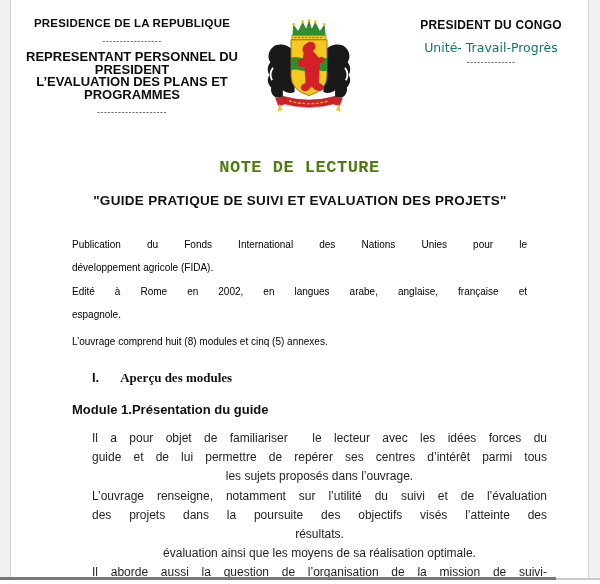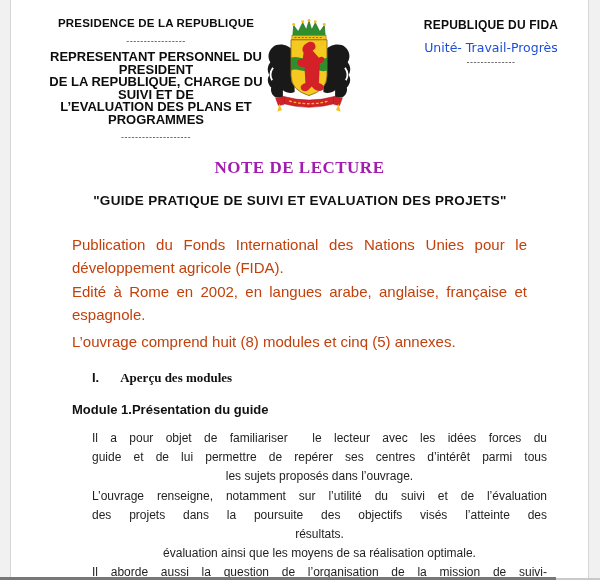--- a/index.html
+++ b/index.html
@@ -1,38 +1,38 @@
 <!DOCTYPE html>
 <html><head>
 <meta charset="utf-8">
 <style>
   html,body{margin:0;padding:0;}
   body{background:#e9e9e9;font-family:"Liberation Sans",sans-serif;}
   #screen{position:relative;width:600px;height:584px;overflow:hidden;background:#f1f1f1;}
   .page{position:absolute;left:10px;top:0;width:577px;height:584px;background:#ffffff;
         border-left:1px solid #d6d6d6;border-right:1px solid #d6d6d6;}
   
-  .hdr-left{position:absolute;left:12px;top:6px;width:240px;text-align:center;color:#0d0d0d;padding-left:24px;}
+  .hdr-left{position:absolute;left:12px;top:6px;width:240px;text-align:center;color:#0d0d0d;}
   .hl-title{padding-top:10px;font-size:11.5px;font-weight:700;letter-spacing:.2px;line-height:14px;}
   .sep{font-size:9px;letter-spacing:.5px;color:#3a3a3a;line-height:10px;margin-top:6px;}
   .hl-sub{margin-top:5px;font-size:13px;font-weight:700;line-height:12.5px;}
   .hdr-right{position:absolute;left:398px;top:18px;width:186px;text-align:center;color:#0d0d0d;}
   .hr-title{font-size:12px;font-weight:700;letter-spacing:.2px;line-height:15px;}
-  .hr-motto{margin-top:7px;font-size:12.5px;line-height:15px;color:#1d4ed8;
+  .hr-motto{margin-top:7px;font-size:12.5px;line-height:15px;color:#0f766e;
             font-family:"DejaVu Sans",sans-serif;}
   .hdr-right .sep{margin-top:2px;}
   .emblem{position:absolute;left:264px;top:17px;width:90px;height:96px;}
   .emblem svg{display:block;width:100%;height:100%;}
   
   .doc-title{position:absolute;left:72px;top:158px;width:455px;text-align:center;
-             font-family:Liberation Serif, serif;font-size:17px;font-weight:700;
-             letter-spacing:.5px;color:#a21caf;}
+             font-family:Liberation Mono, monospace;font-size:17px;font-weight:700;
+             letter-spacing:.5px;color:#4d7c0f;}
   .doc-subtitle{position:absolute;left:40px;top:193px;width:520px;text-align:center;
              font-size:13.5px;font-weight:700;letter-spacing:.3px;color:#111;}
-  .par{position:absolute;left:72px;width:455px;font-size:15px;line-height:23px;color:#c2410c;}
+  .par{position:absolute;left:72px;width:455px;font-size:10px;line-height:23px;color:#000000;}
   .par .pline{text-align:left;}
   .par .pline.just{text-align:justify;text-align-last:justify;}
   .sec-head{position:absolute;left:92px;top:370px;font-size:13px;font-weight:700;color:#111;}
   .sec-head .sec-txt{margin-left:21px;font-family:Liberation Serif, serif;}
   .module-head{position:absolute;left:72px;top:402px;font-size:13px;font-weight:700;color:#111;}
   .block{position:absolute;left:72px;top:429px;width:455px;margin-left:20px;}
   .block .par2{font-size:12px;line-height:19.2px;color:#1f1f1f;}
   .block .pline{text-align:center;}
   .block .pline.just{text-align:justify;text-align-last:justify;}
   
@@ -44,21 +44,20 @@
 <body>
 
 <div id="screen">
   <div class="page"></div>
 
   <div class="hdr-left">
     <div class="hl-title">PRESIDENCE DE LA REPUBLIQUE</div>
     <div class="sep">-----------------</div>
     <div class="hl-sub">
         <div class="pline just">REPRESENTANT PERSONNEL DU PRESIDENT</div>
-        <div class="pline just">DE LA REPUBLIQUE, CHARGE DU SUIVI ET DE</div>
         <div class="pline">L’EVALUATION DES PLANS ET PROGRAMMES</div>
       </div>
     <div class="sep">--------------------</div>
   </div>
 
   <div class="emblem">
     <svg viewBox="0 0 100 104" xmlns="http://www.w3.org/2000/svg">
 
       <g fill="#191919">
         <path d="M34,38 C28,29 16,27 10,32 C4,37 4,44 7,49 C4,53 3,58 6,63 C3,67 4,73 8,77 C7,81 9,86 13,88 L21,88 L21,80 C25,83 30,84 34,82 Z"></path>
@@ -87,21 +86,21 @@
       <path d="M22,87 Q50,95 78,87 L78,95 Q50,103 22,95 Z" fill="#D42027" stroke="#9E1820" stroke-width="0.6"></path>
       <path d="M22,87 l-9,2 3,8 6,-1 z" fill="#D42027" stroke="#9E1820" stroke-width="0.6"></path>
       <path d="M78,87 l9,2 -3,8 -6,-1 z" fill="#D42027" stroke="#9E1820" stroke-width="0.6"></path>
       <path d="M17,95 l-2,9 5,-2 z" fill="#F2C21F"></path>
       <path d="M83,95 l2,9 -5,-2 z" fill="#F2C21F"></path>
       <path d="M28,92 Q50,98 72,92" stroke="#F2C21F" stroke-width="1.5" fill="none" stroke-dasharray="3,2"></path>
     </svg>
   </div>
 
   <div class="hdr-right">
-    <div class="hr-title">REPUBLIQUE DU FIDA</div>
+    <div class="hr-title">PRESIDENT DU CONGO</div>
     <div class="hr-motto">Unité- Travail-Progrès</div>
     <div class="sep">--------------</div>
   </div>
 
   <div class="doc-title">NOTE DE LECTURE</div>
   <div class="doc-subtitle">"GUIDE PRATIQUE DE SUIVI ET EVALUATION DES PROJETS"</div>
 
   <div class="par" style="top:233px;">
       <div class="pline just">Publication du Fonds International des Nations Unies pour le</div>
       <div class="pline">développement agricole (FIDA).</div>

